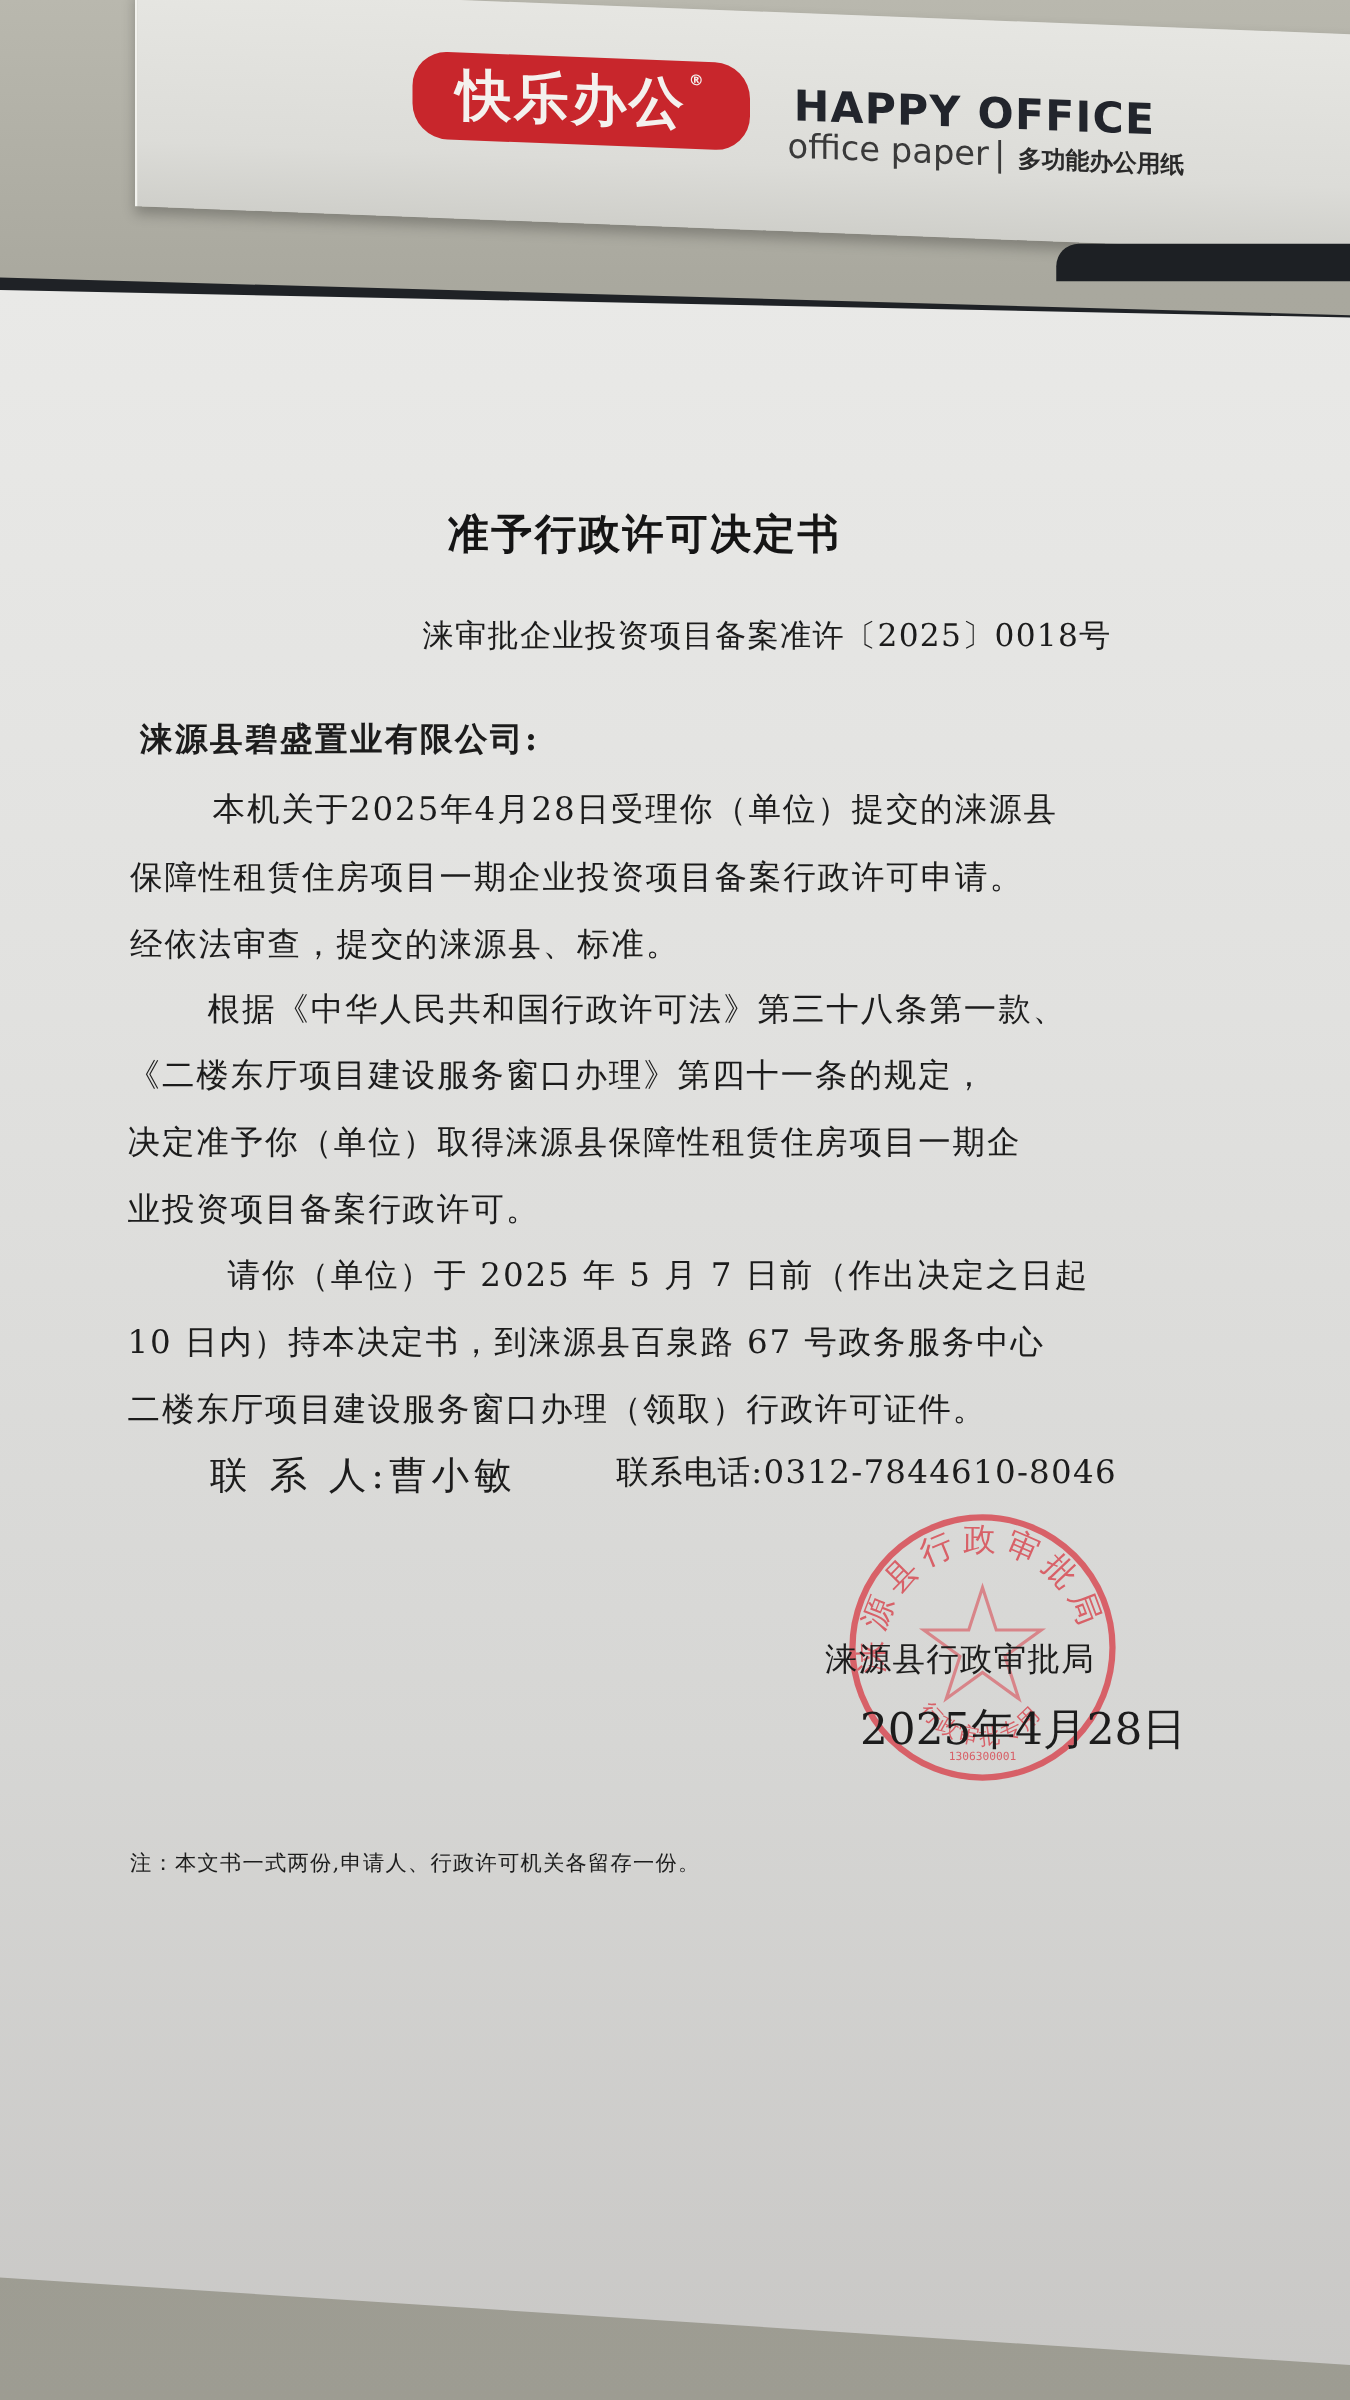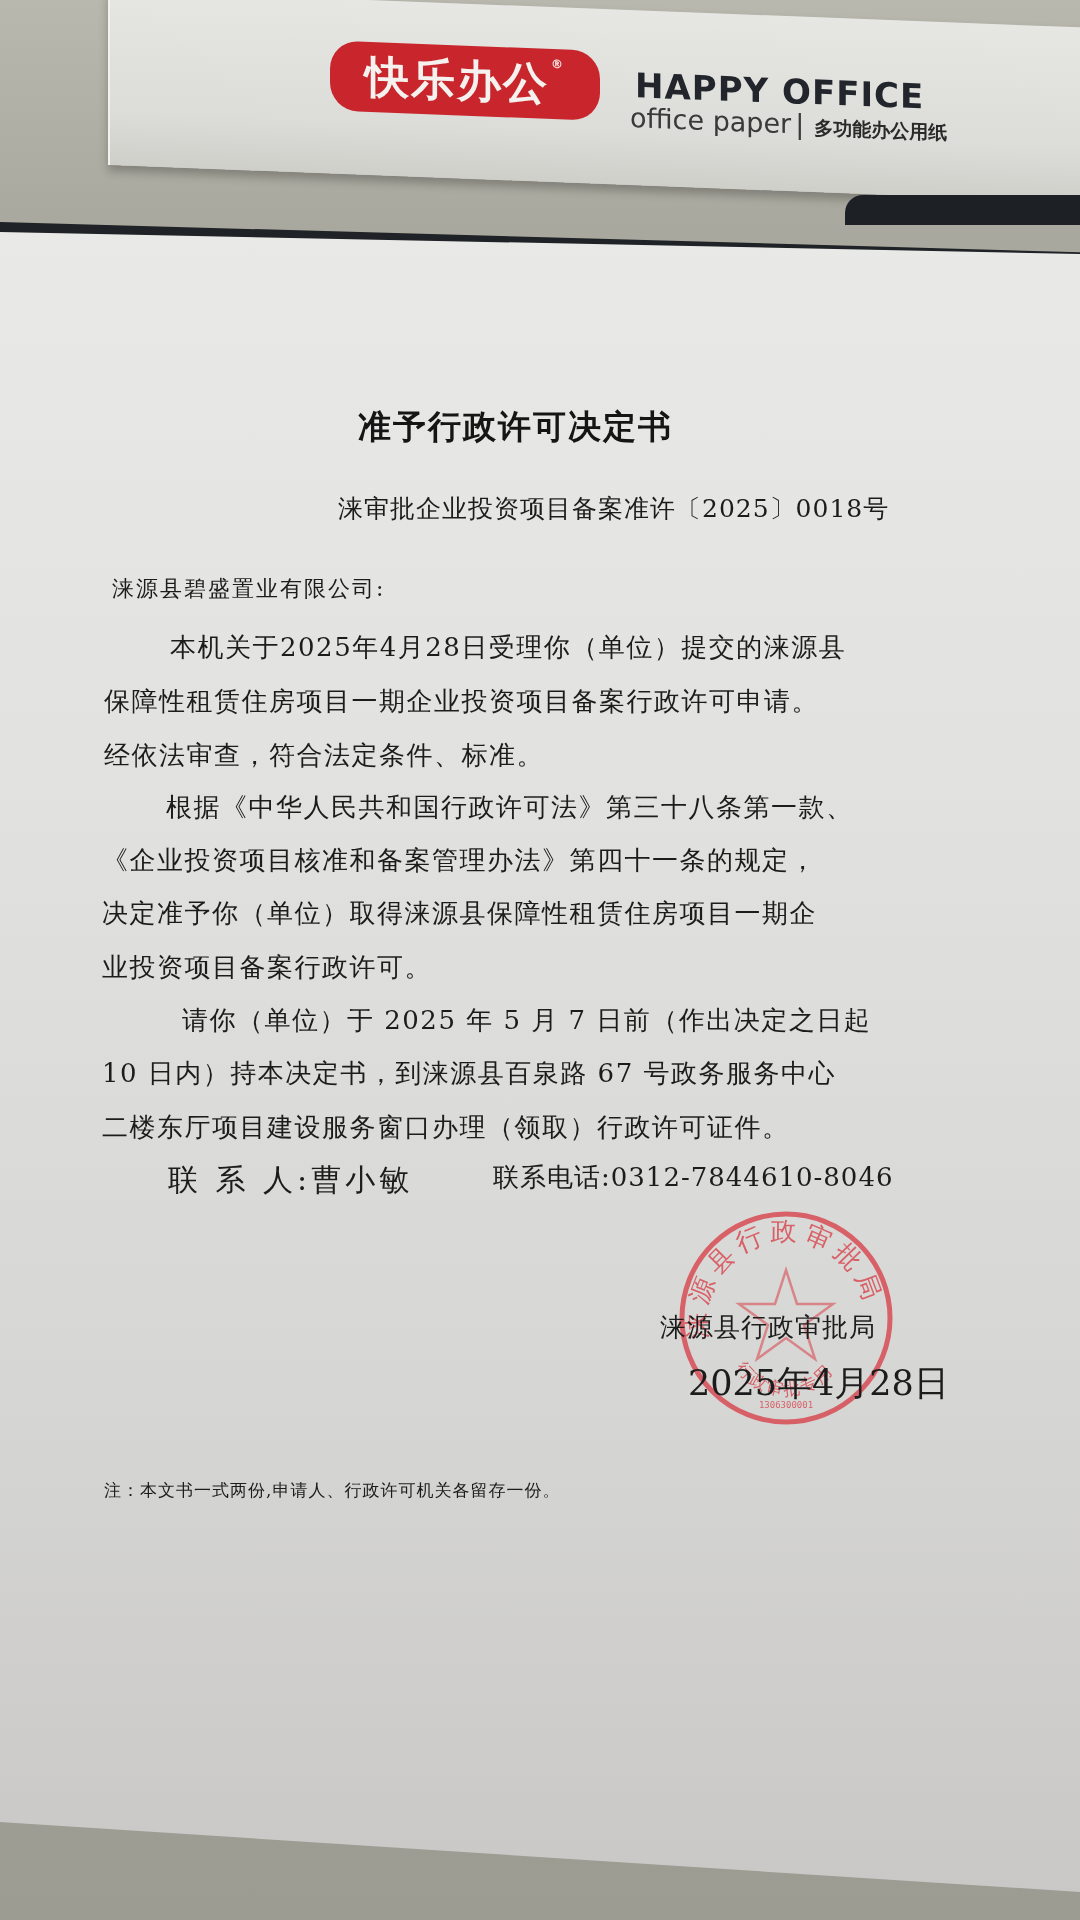--- a/index.html
+++ b/index.html
@@ -53,21 +53,21 @@
     position:absolute; left:0; top:232px; width:1080px; height:1660px;
     background:linear-gradient(180deg,#e9e9e7 0%,#e1e1df 35%,#d6d6d4 70%,#c9c8c6 100%);
     clip-path:polygon(0 0, 100% 22px, 100% 100%, 0 1590px);
   }
   .text { position:absolute; color:#1c1c1c; white-space:nowrap; }
   .title {
     left:358px; top:405px; font-size:33px; font-weight:bold; letter-spacing:2px;
     font-family:"DejaVu Sans", sans-serif; color:#151515;text-align:center;
   }
   .docno { left:338px; top:492px; font-size:25px; letter-spacing:1px; }
-  .addressee { left:112px; top:574px; font-size:22px; letter-spacing:2px; }
+  .addressee { left:112px; top:574px; font-size:26px; letter-spacing:2px;font-weight:bold; }
   .p { font-size:26px; letter-spacing:1.5px;text-align:right; }
   .l1 { left:170px; top:630px; }
   .l2 { left:104px; top:684px; }
   .l3 { left:104px; top:738px; }
   .l4 { left:166px; top:790px; }
   .l5 { left:102px; top:843px; }
   .l6 { left:102px; top:896px; }
   .l7 { left:102px; top:950px;font-family:Liberation Mono, monospace; }
   .l8 { left:182px; top:1003px; }
   .l9 { left:102px; top:1056px; }
@@ -98,23 +98,23 @@
 <div class="dark-strip"></div>
 
 <div class="sheet"></div>
 
 <div class="text title">准予行政许可决定书</div>
 <div class="text docno">涞审批企业投资项目备案准许〔2025〕0018号</div>
 <div class="text addressee">涞源县碧盛置业有限公司:</div>
 
 <div class="text p l1">本机关于2025年4月28日受理你（单位）提交的涞源县</div>
 <div class="text p l2">保障性租赁住房项目一期企业投资项目备案行政许可申请。</div>
-<div class="text p l3">经依法审查，符合法定条件、标准。</div>
+<div class="text p l3">经依法审查，提交的涞源县、标准。</div>
 <div class="text p l4">根据《中华人民共和国行政许可法》第三十八条第一款、</div>
-<div class="text p l5">《企业投资项目核准和备案管理办法》第四十一条的规定，</div>
+<div class="text p l5">《二楼东厅项目建设服务窗口办理》第四十一条的规定，</div>
 <div class="text p l6">决定准予你（单位）取得涞源县保障性租赁住房项目一期企</div>
 <div class="text p l7">业投资项目备案行政许可。</div>
 <div class="text p l8">请你（单位）于 2025 年 5 月 7 日前（作出决定之日起</div>
 <div class="text p l9">10 日内）持本决定书，到涞源县百泉路 67 号政务服务中心</div>
 <div class="text p l10">二楼东厅项目建设服务窗口办理（领取）行政许可证件。</div>
 
 <div class="text contact-name"><span>联 系 人:</span><span>曹小敏</span></div>
 <div class="text contact-phone"><span>联系电话:</span><span>0312-7844610-8046</span></div>
 
 <svg class="stamp" viewBox="0 0 220 220">

